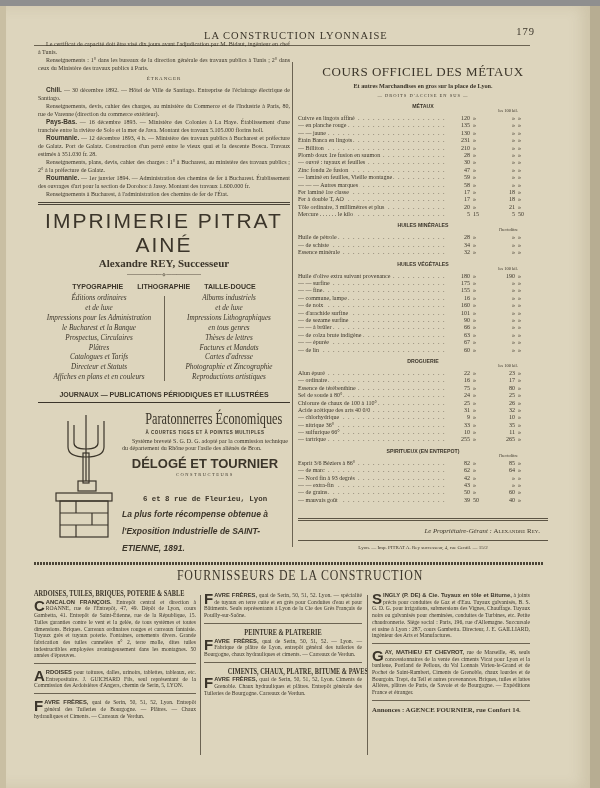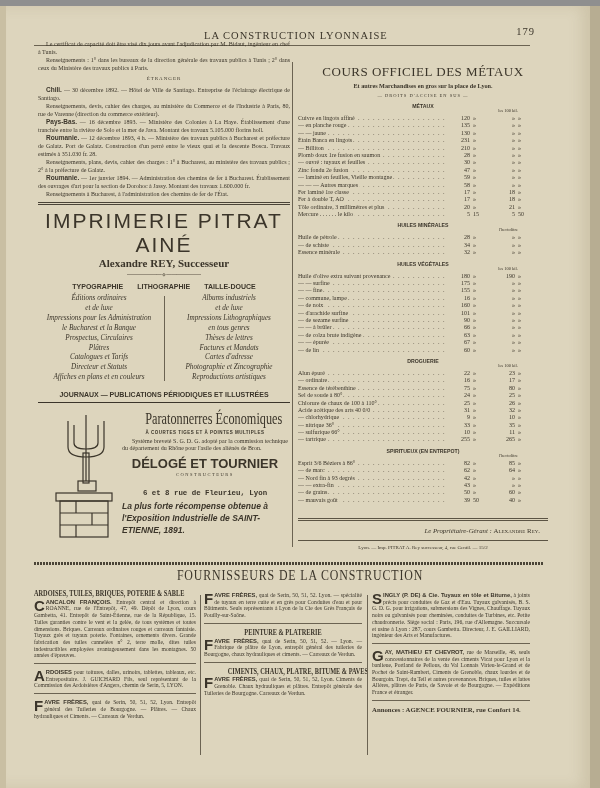--- a/index.html
+++ b/index.html
@@ -41,22 +41,22 @@
   .solidrule { border-top:1.5px solid #3b352a; margin-top:4px; }
 
   .ad2 { position:relative; height:150px; }
   .rod { position:absolute; left:14px; top:8px; width:72px; height:130px; }
   .ad2 .right { position:absolute; left:84px; top:6px; width:166px; text-align:center; }
   .para-title { font-family:"Liberation Serif", serif; font-size:17px; transform:scaleX(0.72); transform-origin:center; white-space:nowrap; letter-spacing:0px; }
   .para-sub { font-family:"Liberation Sans", sans-serif; font-size:4.5px; font-weight:bold; letter-spacing:.5px; margin-top:1px; }
   .para-desc { font-size:6px; line-height:7px; text-align:justify; margin-top:3px; text-indent:10px; }
   .delo { font-family:"Liberation Sans", sans-serif; font-weight:bold; font-size:13px; margin-top:4px; }
   .constr { font-size:4.5px; letter-spacing:1.5px; margin-top:1px; }
-  .delo-addr { font-family:"Liberation Mono", monospace; font-weight:bold; font-size:7.4px; margin-top:12px; }
-  .delo-prize { font-family:"Liberation Sans", sans-serif; font-style:italic; font-weight:bold; font-size:8.5px; line-height:12px; text-align:left; margin-top:3px; }
+  .delo-addr { font-family:"Liberation Mono", monospace; font-weight:bold; font-size:7.4px; margin-top:18px; }
+  .delo-prize { font-family:"Liberation Sans", sans-serif; font-style:italic; font-weight:bold; font-size:8.5px; line-height:17px; text-align:left; margin-top:3px; }
 
   .vline { position:absolute; left:292px; top:62px; height:485px; border-left:1px solid #6b6352; }
 
   .col-right { position:absolute; left:298px; top:58px; width:250px; }
   .cours-title { text-align:center; font-size:13px; letter-spacing:.5px; margin-top:6px; }
   .cours-sub { text-align:center; font-size:6.2px; font-weight:bold; margin-top:2px; }
   .cours-sub2 { text-align:center; font-size:4.5px; letter-spacing:1px; margin:4px 0 5px 0; }
   .sec { position:relative; text-align:center; font-family:"Liberation Sans", sans-serif; font-weight:bold; font-size:5.2px; margin:4px 0 1px 0; }
   .sec .unit { position:absolute; right:30px; top:5px; font-family:"Liberation Serif", serif; font-weight:normal; font-size:4.5px; }
   .row { display:flex; font-size:6px; line-height:7.4px; height:7.4px; white-space:nowrap; }

